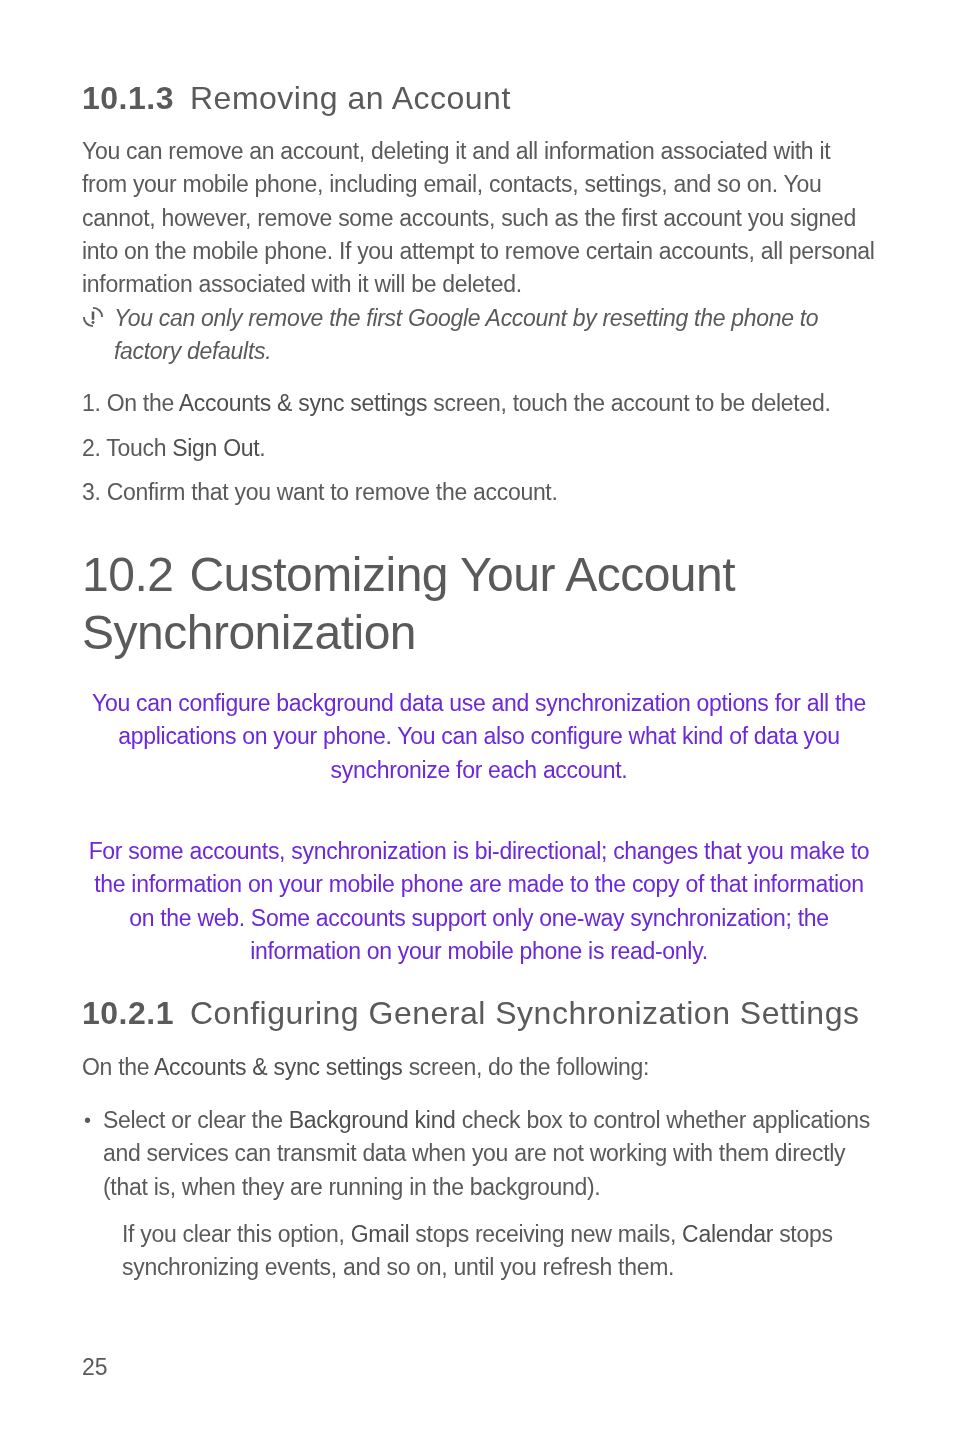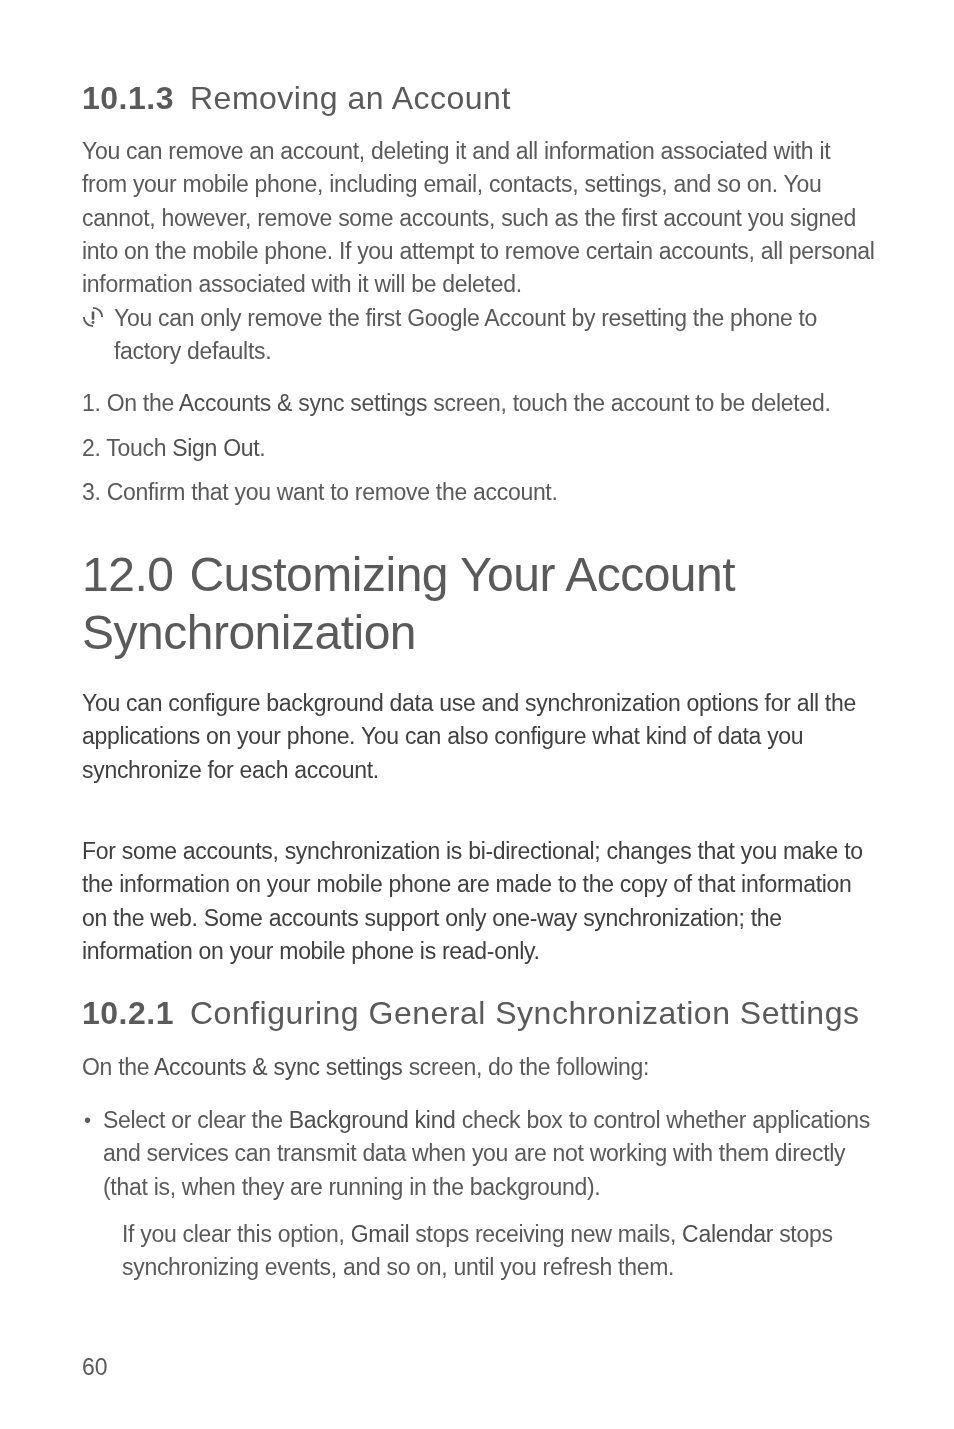--- a/index.html
+++ b/index.html
@@ -24,20 +24,21 @@
       line-height: 1.45;
       color: #5a5a5a;
       font-stretch: condensed;
       letter-spacing: -0.3px;
     }
     .para1 { }
     .note-row {
       display: flex;
       align-items: flex-start;
       margin-bottom: 18px;
+      font-style: italic;
     }
     .note-icon {
       flex: 0 0 auto;
       width: 22px;
       height: 22px;
       margin-right: 10px;
       margin-top: 4px;
     }
     .note-text {
       font-size: 23px;
@@ -60,22 +61,23 @@
       color: #5a5a5a;
       line-height: 1.2;
       margin-top: 36px;
       margin-bottom: 26px;
       letter-spacing: -0.5px;
     }
     .h2-num { margin-right: 16px; }
     .para-block {
       font-size: 23px;
       line-height: 1.45;
-      color: #404040;
+      color: #6d28d9;
       letter-spacing: -0.3px;
+      text-align: center;
     }
     .para-g1 { margin-bottom: 2px; }
     .para-g2 { margin-bottom: 26px; margin-top: 48px; }
     .intro-line {
       font-size: 23px;
       line-height: 1.5;
       color: #5a5a5a;
       letter-spacing: -0.3px;
       margin-bottom: 20px;
       margin-top: 14px;
@@ -140,21 +142,21 @@
 <div class="ol-item">
   <span class="num">2.</span>
   <span>Touch </span><span class="bold">Sign Out</span><span>.</span>
 </div>
 <div class="ol-item">
   <span class="num">3.</span>
   <span>Confirm that you want to remove the account.</span>
 </div>
 
 <div class="h2">
-  <span class="h2-num">12.0</span><span>Customizing Your Account Synchronization</span>
+  <span class="h2-num">10.2</span><span>Customizing Your Account Synchronization</span>
 </div>
 
 <div class="para-block para-g1">You can configure background data use and synchronization options for all the applications on your phone. You can also configure what kind of data you synchronize for each account.</div>
 <div class="para-block para-g2">For some accounts, synchronization is bi-directional; changes that you make to the information on your mobile phone are made to the copy of that information on the web. Some accounts support only one-way synchronization; the information on your mobile phone is read-only.</div>
 
 <div class="h3">
   <span class="h3-num">10.2.1</span><span>Configuring General Synchronization Settings</span>
 </div>
 
 <div class="intro-line">
@@ -165,13 +167,13 @@
   <div class="bullet-dot">•</div>
   <div class="bullet-text">
     <span>Select or clear the </span><span class="bold">Background kind</span><span> check box to control whether applications and services can transmit data when you are not working with them directly (that is, when they are running in the background).</span>
   </div>
 </div>
 
 <div class="sub-indent">
   <span>If you clear this option, </span><span class="bold">Gmail</span><span> stops receiving new mails, </span><span class="bold">Calendar</span><span> stops synchronizing events, and so on, until you refresh them.</span>
 </div>
 
-<div class="page-number">60</div>
+<div class="page-number">25</div>
 
 </body></html>

